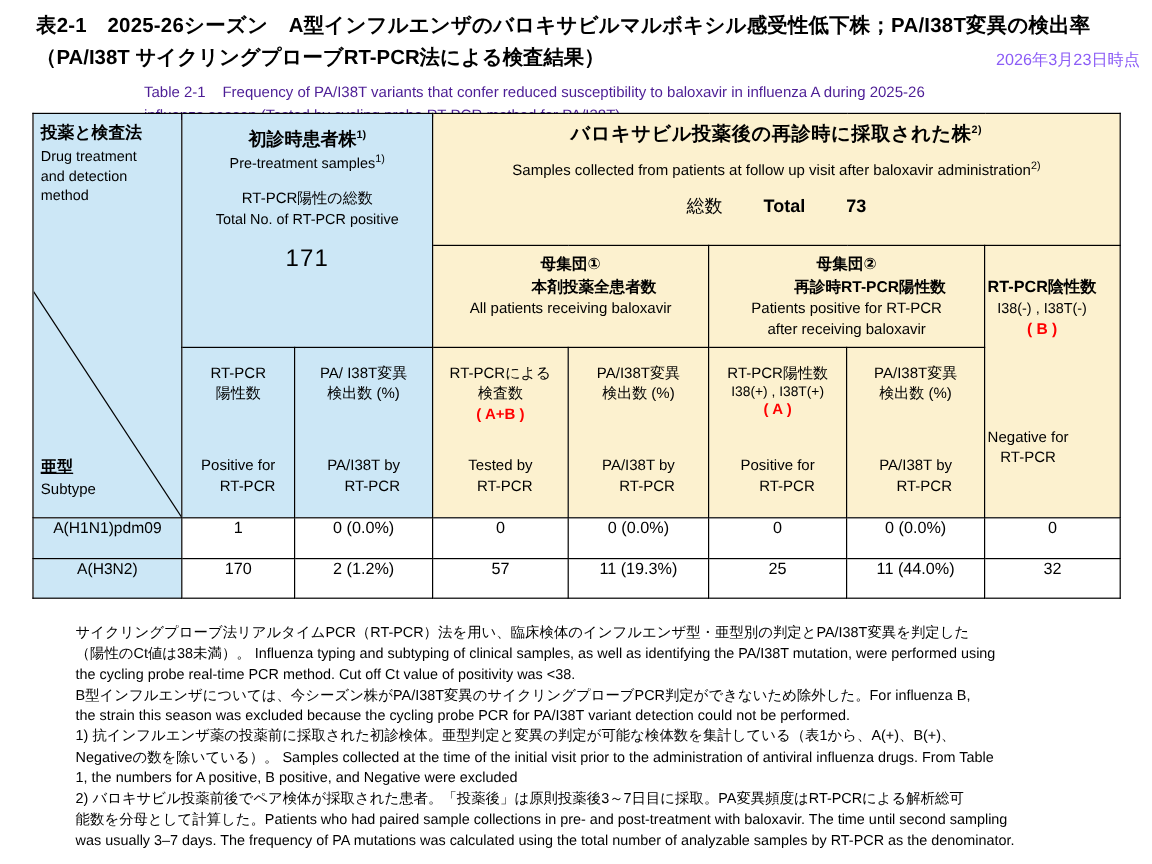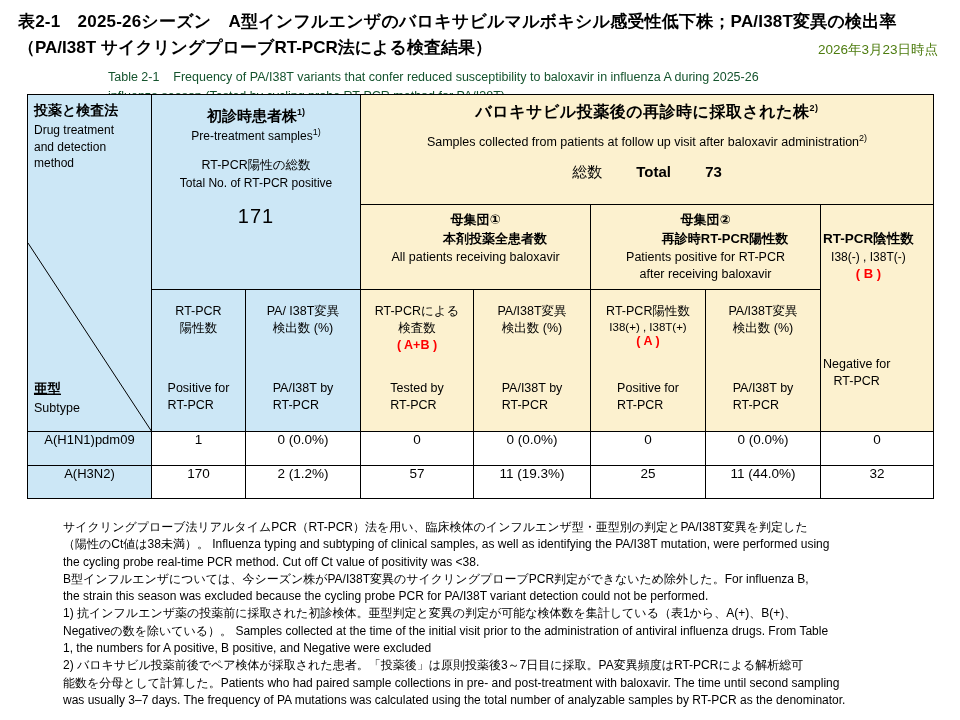--- a/index.html
+++ b/index.html
@@ -4,26 +4,26 @@
 <style>
   html,body{margin:0;padding:0;}
   body{
     width:960px;height:720px;background:#ffffff;color:#000;
     font-family:"Liberation Sans","DejaVu Sans",sans-serif;
     -webkit-font-smoothing:antialiased;
   }
   .page{position:relative;width:960px;height:720px;overflow:hidden;background:#fff;}
 
   
-  .title-block{position:absolute;left:18px;top:10px;width:922px;}
+  .title-block{position:absolute;left:30px;top:10px;width:922px;}
   .title-line1{font-size:17px;font-weight:bold;letter-spacing:.2px;white-space:pre;}
   .title-row2{display:flex;justify-content:space-between;align-items:flex-end;margin-top:3px;}
   .title-line2{font-size:17px;font-weight:bold;white-space:pre;}
-  .title-date{font-size:13.5px;color:#4d7c0f;padding-right:2px;}
-  .subtitle{margin:9px 0 0 90px;font-size:12.5px;line-height:19px;color:#14532d;}
+  .title-date{font-size:13.5px;color:#8b5cf6;padding-right:2px;}
+  .subtitle{margin:9px 0 0 90px;font-size:12.5px;line-height:19px;color:#4c1d95;}
   .subtitle div{white-space:pre-wrap;}
 
   
   table.main{
     position:absolute;left:27px;top:94px;width:906px;
     border-collapse:collapse;table-layout:fixed;
     border:1.5px solid #000;
   }
   table.main td{border:1px solid #000;padding:0;vertical-align:top;overflow:hidden;}
   .blue{background:#cce7f6;}
@@ -71,21 +71,21 @@
   .neg-sub{font-size:12px;margin-top:2px;}
   .neg-code{font-size:13px;font-weight:bold;margin-top:2px;}
   .neg-en{font-size:12.5px;line-height:17px;white-space:pre-line;text-align:center;}
 
   
   .subwrap{height:140px;box-sizing:border-box;display:flex;flex-direction:column;
            justify-content:space-between;align-items:center;padding:13px 2px 17px;}
   .sh-jp{font-size:12.5px;line-height:17px;white-space:pre-line;text-align:center;}
   .sh-sub{font-size:11.5px;margin-top:1px;}
   .sh-code{font-size:12.5px;font-weight:bold;margin-top:1px;}
-  .sh-en{font-size:12.5px;line-height:16.5px;white-space:pre-line;text-align:left;}
+  .sh-en{font-size:12.5px;line-height:16.5px;white-space:pre-line;text-align:right;}
 
   
   td.dcell{vertical-align:middle;text-align:center;font-size:13.5px;background:#fff;}
   td.dsubtype{vertical-align:middle;text-align:center;font-size:13px;}
 
   
   .footnotes{position:absolute;left:63px;top:519px;width:895px;font-size:12px;
              line-height:17.3px;color:#000;}
   .fn-line{white-space:pre;}
 </style>

